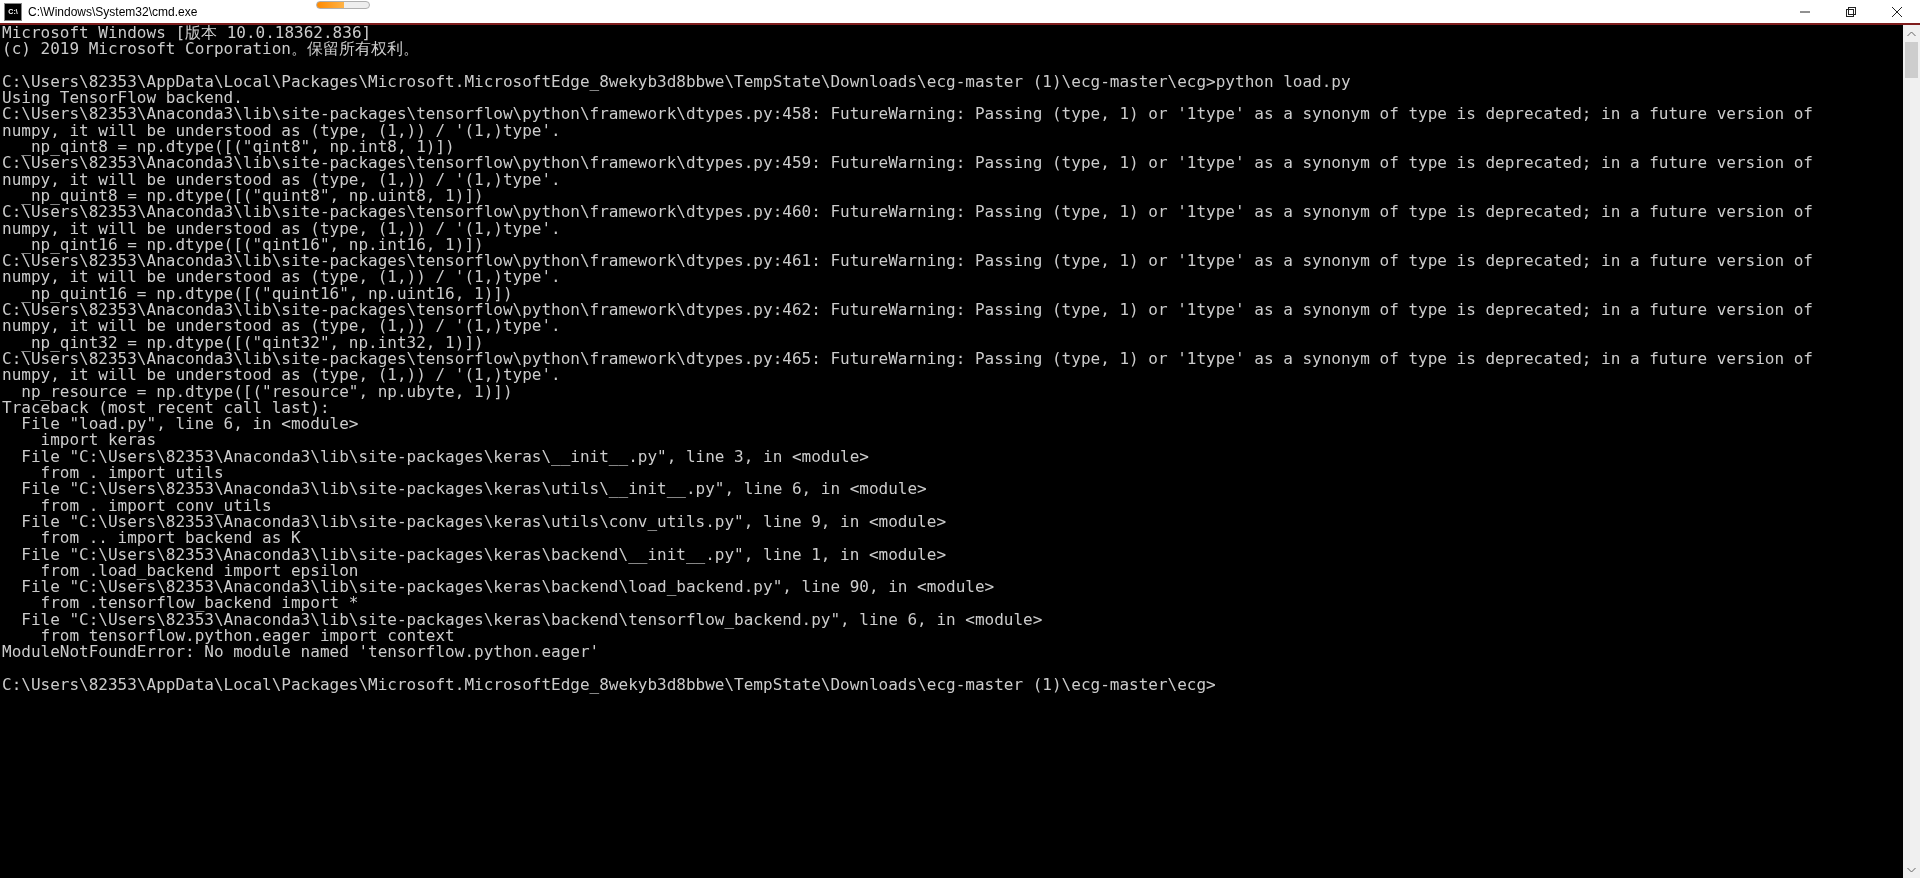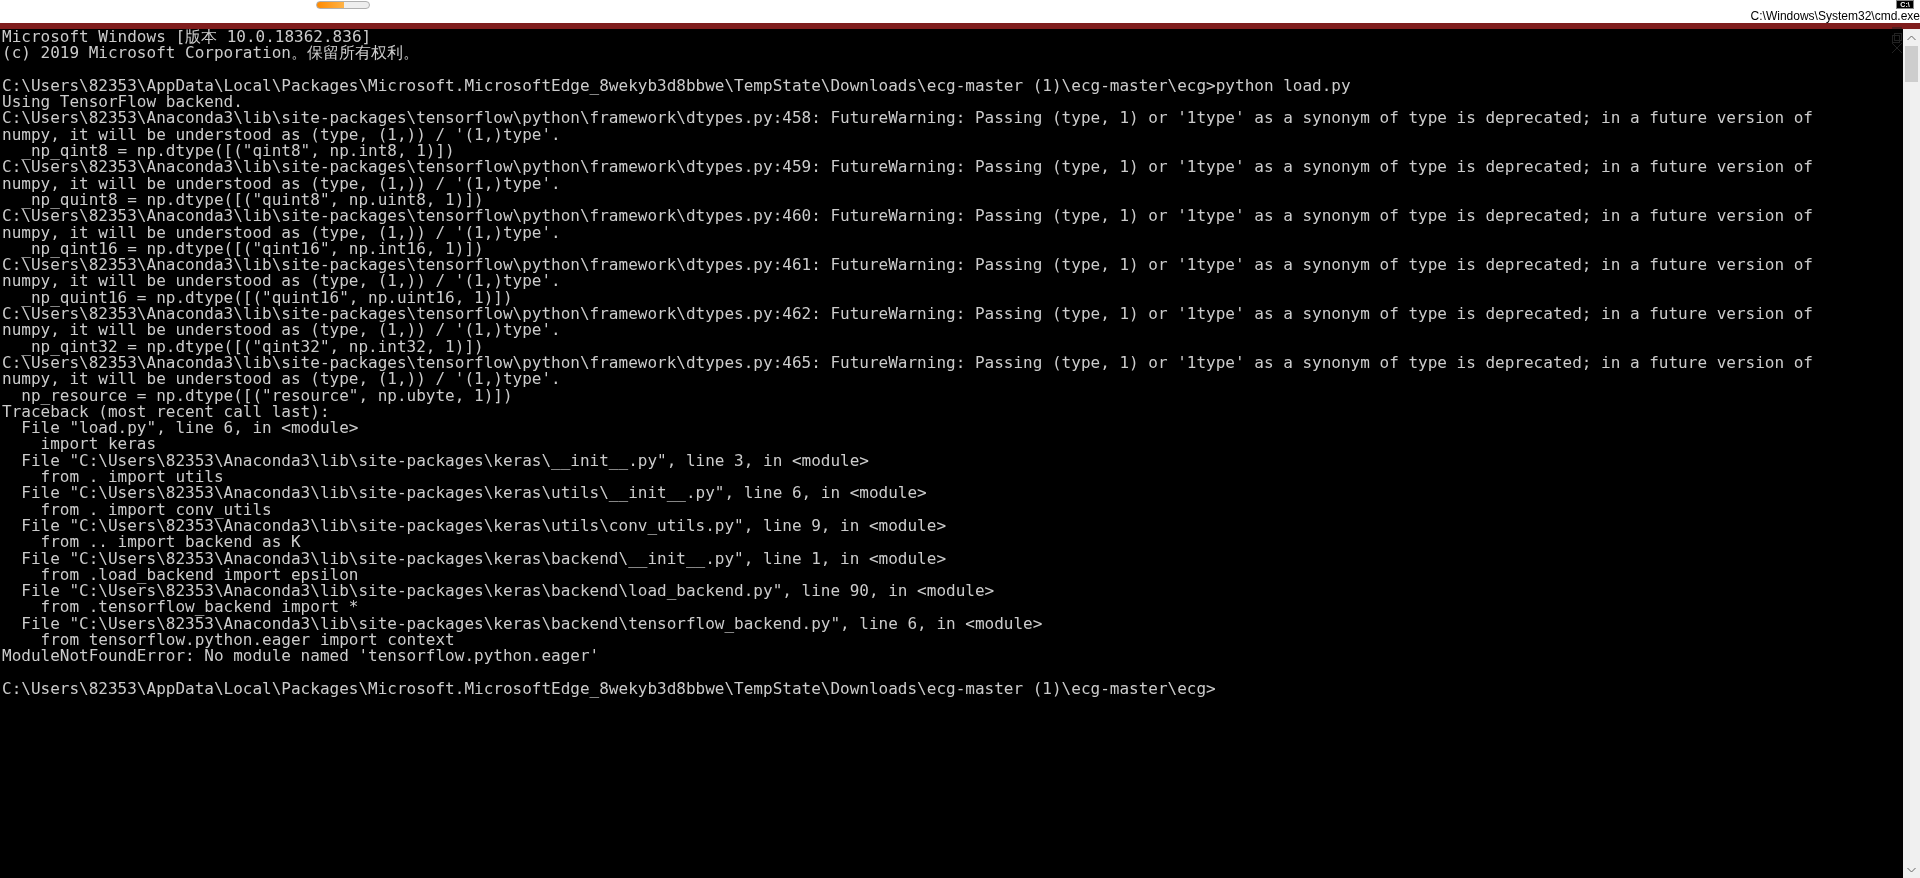--- a/index.html
+++ b/index.html
@@ -16,27 +16,26 @@
     flex-direction: column;
     width: 100%;
     height: 100%;
     background: #fff;
   }
   
   .titlebar {
     height: 23px;
     background: #ffffff;
     display: flex;
-    align-items: flex-end;
-    border-bottom: 6px solid #7f1d1d;
+    align-items: center;
+    border-bottom: 2px solid #7f1d1d;
     font-family: "Segoe UI", Tahoma, sans-serif;
     font-size: 12px;
     color: #000;
     position: relative;
-    flex-direction: column;
   }
   .titlebar .app-icon {
     width: 16px;
     height: 16px;
     margin: 0 6px 0 4px;
     background: #000;
     display:flex;
     align-items:center;
     justify-content:center;
     color:#fff;

